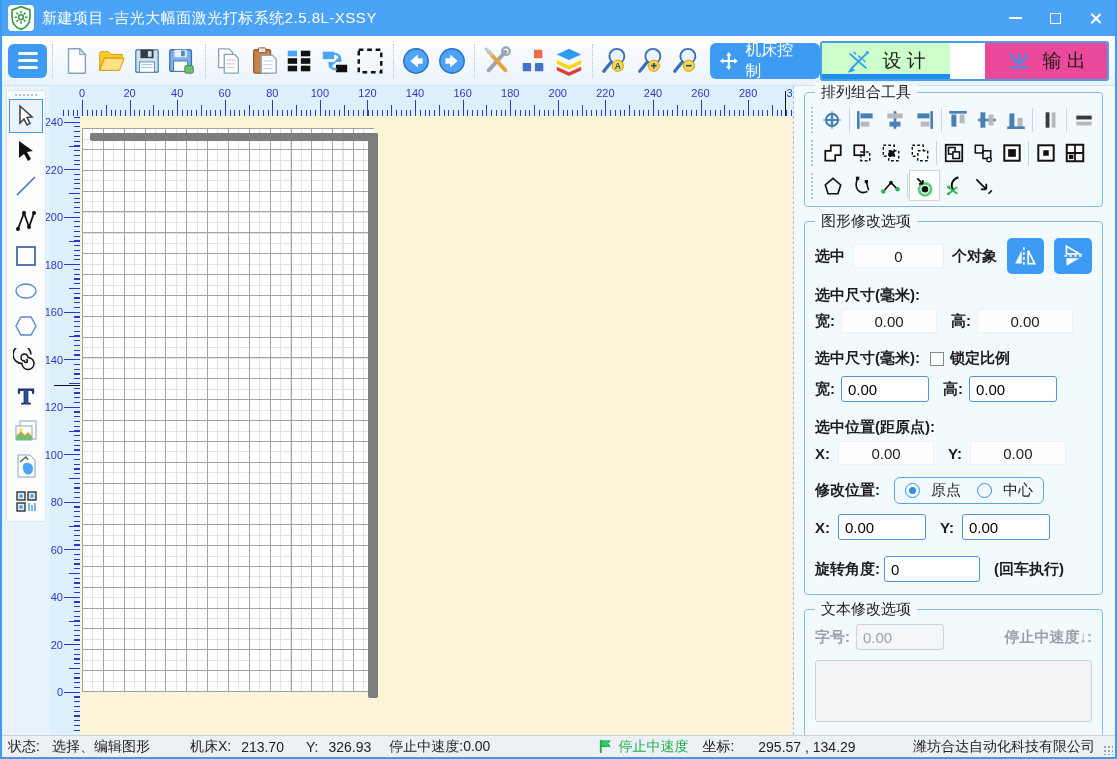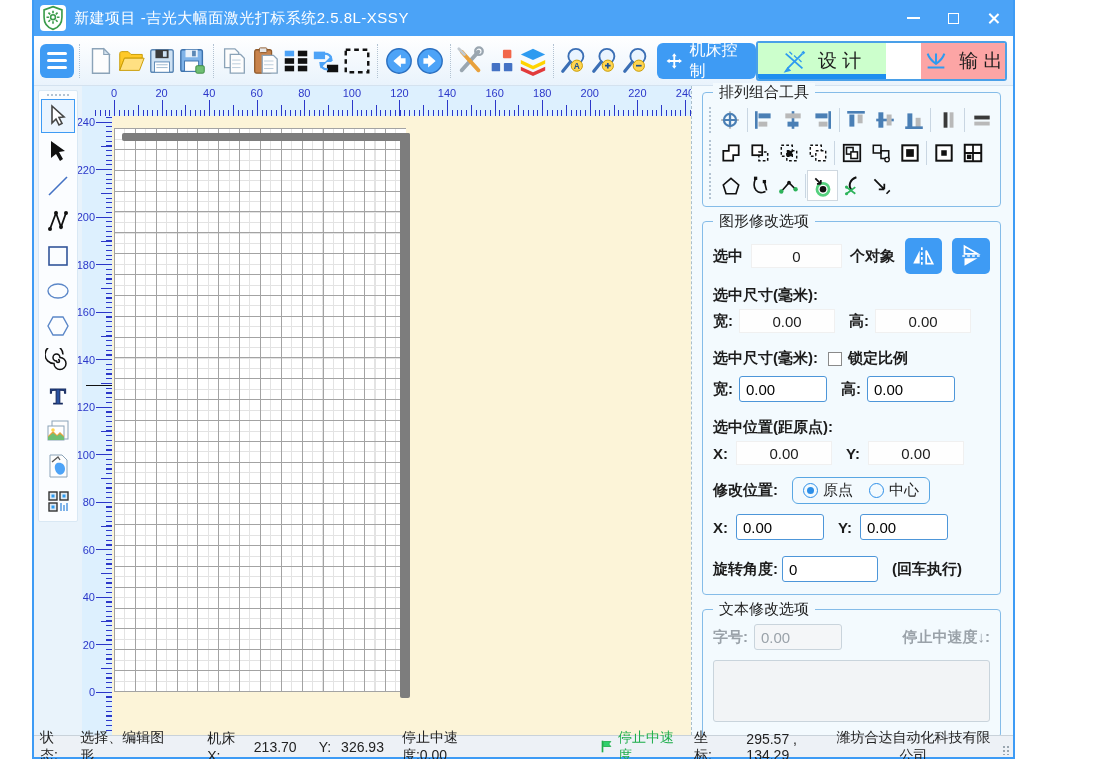--- a/index.html
+++ b/index.html
@@ -1,18 +1,18 @@
 <!DOCTYPE html>
 <html><head>
 <meta charset="utf-8">
 <style>
   * { margin:0; padding:0; box-sizing:border-box; }
   html,body { width:1117px; height:759px; font-family:"Liberation Sans","DejaVu Sans",sans-serif; }
-  .window { position:relative; width:983px; height:759px; background:#E9F3FB;
-            border-left:2px solid #3D9BF5; border-right:2px solid #3D9BF5; overflow:hidden;margin-left:32px; }
+  .window { position:relative; width:1117px; height:759px; background:#E9F3FB;
+            border-left:2px solid #3D9BF5; border-right:2px solid #3D9BF5; overflow:hidden; }
 
   
   .titlebar { position:absolute; left:0; top:0; right:0; height:36px; background:#4BA3F7;
               display:flex; align-items:center; color:#fff; }
   .titlebar .appicon { width:26px; height:26px; margin:0 8px 0 6px; background:#fff; border-radius:4px;
                        display:flex; align-items:center; justify-content:center; }
   .titlebar .title { font-size:15px; letter-spacing:0.5px; }
   .wincontrols { margin-left:auto; display:flex; height:100%; }
   .wbtn { width:40px; height:100%; display:flex; align-items:center; justify-content:center; cursor:default; }
   .wbtn .min { width:13px; height:1.5px; background:#fff; }
@@ -32,21 +32,21 @@
   .tbtn { width:36px; height:40px; display:flex; align-items:center; justify-content:center; }
   .tbtn svg { width:30px; height:30px; }
   .machinebtn { height:36px; background:#3E9BF4; border-radius:6px; color:#fff; font-size:16px;
                 display:flex; align-items:center; padding:0 12px 0 8px; margin-left:6px; gap:6px; }
   .machinebtn svg { width:22px; height:22px; }
   .tabs { position:relative; margin-left:auto; margin-right:2px; width:294px; height:40px;
           background:#fff; border:2px solid #4AA0E8; border-radius:3px; display:flex; overflow:hidden; }
   .tab { display:flex; align-items:center; justify-content:center; gap:10px; font-size:19px; color:#1c1c1c; }
   .tab-design { width:128px; background:#CCFFCC; }
   .tab-spacer { width:35px; background:#fff; }
-  .tab-output { flex:1; background:#fca5a5; }
+  .tab-output { flex:1; background:#ec4899; }
   .tab svg { width:26px; height:26px; }
   .tab-underline { position:absolute; left:0; bottom:0; width:128px; height:5px; background:#1F8FEF; }
 
   
   .main { position:absolute; left:0; top:86px; right:0; bottom:24px; background:#E9F3FB; }
 
   
   .sidebar { position:absolute; left:4px; top:4px; width:40px; height:432px; background:#FBFDFF;
              border:1px solid #D9E8F4; border-radius:2px; display:flex; flex-direction:column; align-items:center; }
   .sgrip { width:22px; border-top:2px dotted #b3c3d2; margin:3px 0 2px; }
@@ -102,21 +102,21 @@
   .shapebox { padding:16px 10px 12px; }
   .frow { display:flex; align-items:center; }
   .flabel { white-space:nowrap;font-weight:bold; }
   .field { height:24px; font-size:15px; font-family:inherit; color:#1c1c1c; }
   .field.ro { background:#FEFEFE; border:1px solid #f0f0f0; display:flex; align-items:center; justify-content:center; }
   input.edit { height:26px; border:1px solid #4D96D9; border-radius:3px; background:#fff; padding:0 6px; width:88px; font-size:15px; font-family:inherit; }
   .checkbox { width:14px; height:14px; border:1.5px solid #8a8a8a; background:#fff; display:inline-block; margin:0 6px 0 10px; vertical-align:-2px; }
   .flipbtn { width:38px; height:36px; background:#3E9BF4; border:none; border-radius:5px; display:flex; align-items:center; justify-content:center; margin-left:10px; }
   .flipbtn svg { width:26px; height:26px; }
   .radiogroup { display:flex; align-items:center; border:1.5px solid #5AA7E3; border-radius:6px; padding:3px 10px; gap:16px; margin-left:14px; }
-  .radio { display:flex; align-items:center; gap:5px; }
+  .radio { display:flex; align-items:center; gap:11px; }
   .rdot { width:15px; height:15px; border:1.5px solid #2E8FE8; border-radius:50%; display:inline-flex; align-items:center; justify-content:center; }
   .rdot.on::after { content:""; width:7px; height:7px; border-radius:50%; background:#2E8FE8; }
 
   .textbox { padding:14px 10px 12px; color:#9aa2a9; }
   input.dis { height:26px; border:1px solid #c9d4dc; border-radius:3px; background:#f4f6f8; color:#9aa2a9; padding:0 6px; width:88px; font-size:15px; font-family:inherit; }
   textarea.dis { width:100%; height:62px; margin-top:10px; border:1px solid #c9d4dc; border-radius:3px; background:#f2f4f6; resize:none; }
 
   
   .statusbar { position:absolute; left:0; bottom:0; right:0; height:24px; background:#EDF1F6;
                border-top:1px solid #c9d2da; border-bottom:2px solid #3D9BF5;

